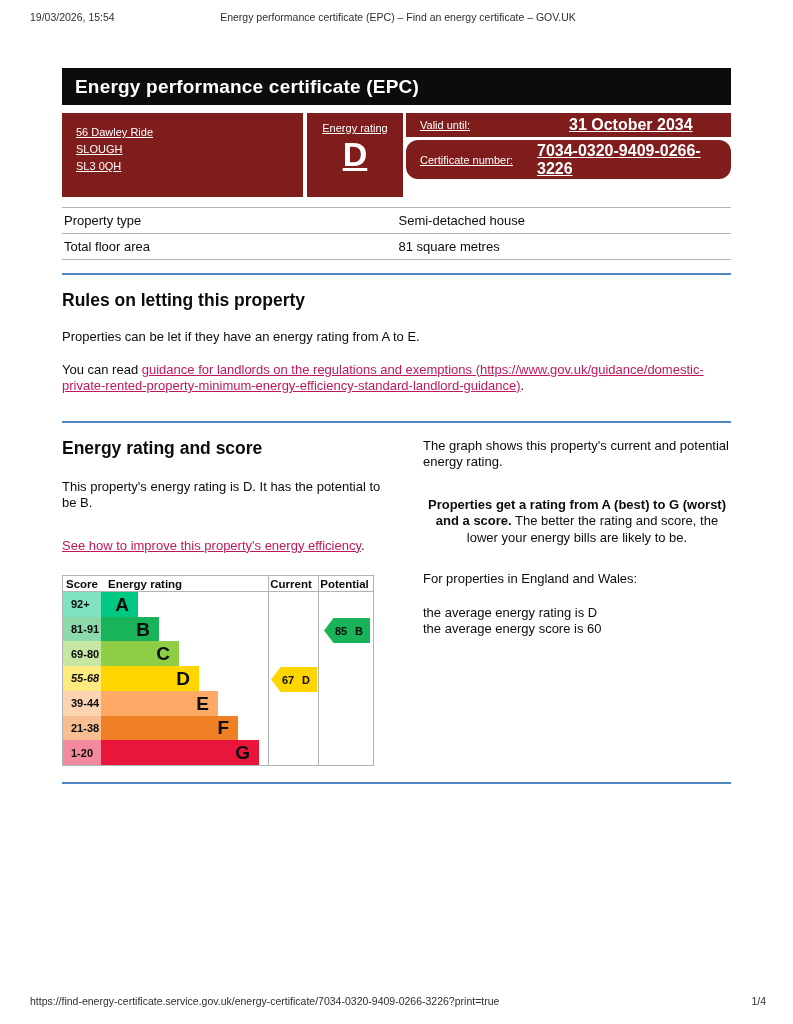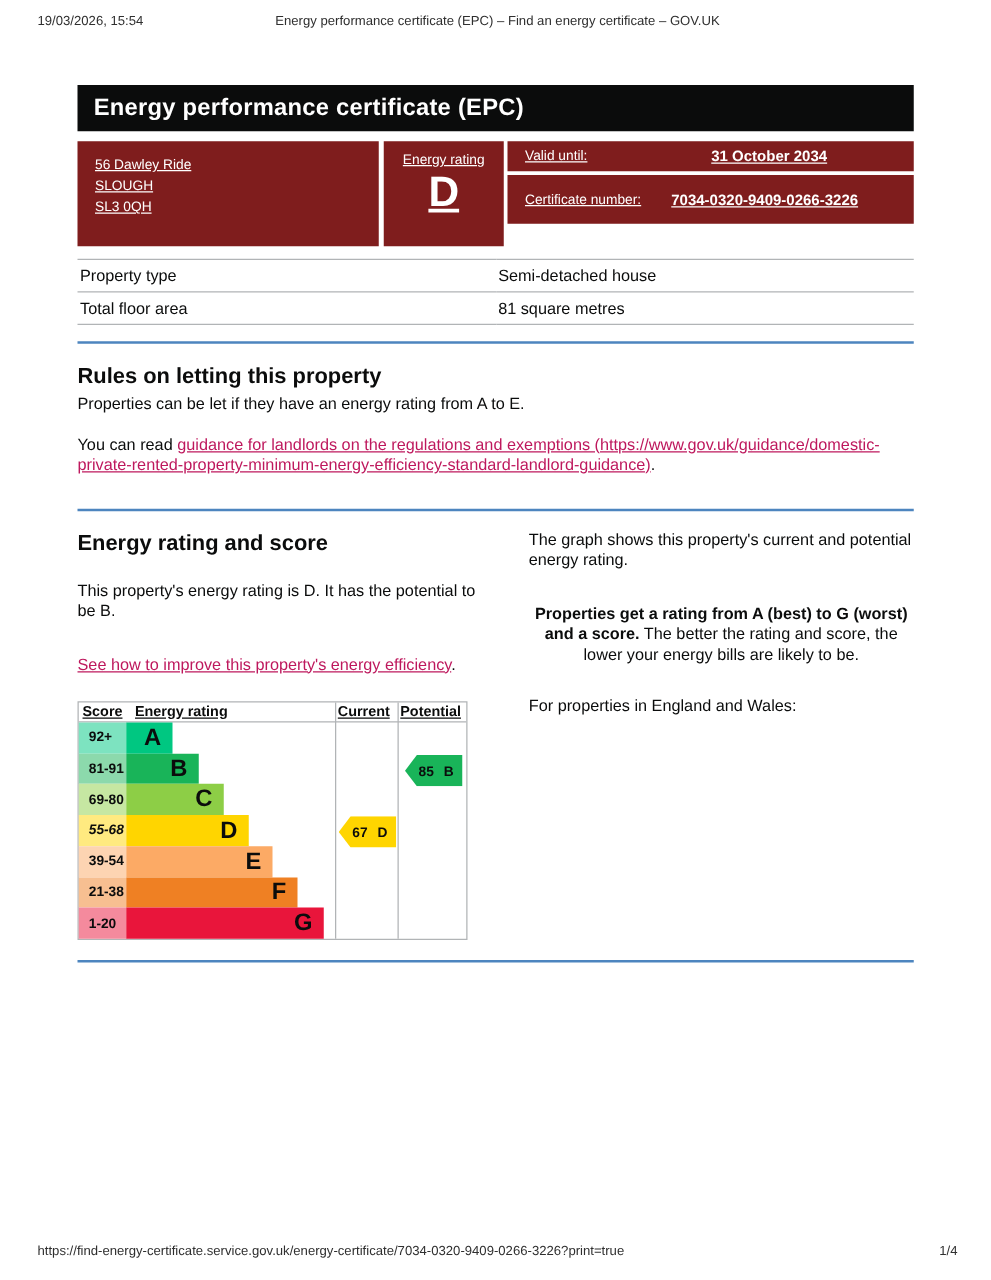--- a/index.html
+++ b/index.html
@@ -22,54 +22,54 @@
   
   .summary { margin-top:8px; display:flex; height:84px; }
   .blue { background:#7f1d1d; color:#fff;text-decoration:underline; }
   .addr-box { width:241px; padding:11px 10px 0 14px; font-size:11px; line-height:1.55; }
   .rating-box { width:96px; margin-left:4px; text-align:center; padding-top:9px; }
   .rating-box .rlabel { font-size:11px; }
   .rating-box .rletter { font-size:34px; font-weight:bold; line-height:1.1; margin-top:2px; }
   .right-stack { flex:1; margin-left:3px; display:flex; flex-direction:column; }
   .info-box { display:flex; align-items:center; padding-left:14px; }
   .info-box.valid { height:24px;gap:32px; }
-  .info-box.cert { height:39px; margin-top:3px; }
+  .info-box.cert { height:39px; margin-top:3px;border-radius:12px; }
   .info-box .ilabel { font-size:11px; width:117px; flex:none; }
-  .info-box .ivalue { font-size:12px; font-weight:bold; }
+  .info-box .ivalue { font-size:16px; font-weight:bold; }
 
   
   .ptable { margin-top:10px; width:100%; border-collapse:collapse; }
   .ptable td { border-top:1px solid #b1b4b6; font-size:13px; padding:5px 0 5px 2px; }
   .ptable tr:last-child td { border-bottom:1px solid #b1b4b6; }
   .ptable td.pval { width:50%; }
 
   .bluehr { height:2px; background:#4d85bf; border:0; }
   .hr1 { margin-top:13px; }
   .hr2 { margin-top:26px; }
   .hr3 { margin-top:16px; }
 
   h2.section { font-size:17.5px; font-weight:bold; }
   .letting-h2 { margin-top:15px; }
   p.body { font-size:13px; line-height:16.5px; }
-  .p-let1 { margin-top:4px; }
+  .p-let1 { margin-top:18px; }
   .p-let2 { margin-top:16px; }
   a.govlink { color:#be185d; text-decoration:underline; }
 
   .cols { margin-top:15px; display:flex; align-items:flex-start; }
   .col-left { width:330px; flex:none; }
   .col-right { margin-left:31px; flex:1; }
   .p-rate { margin-top:20px; }
   .p-improve { margin-top:26px; }
   .p-r2 { margin-top:26px;text-align:center; }
   .p-r3 { margin-top:25px; }
   .p-r4 { margin-top:17px; }
 
   
   .epc { position:relative; margin-top:21px; width:312px; border:1px solid #b1b4b6; background:#fff; }
-  .epc-header { display:flex; height:16px; border-bottom:1px solid #b1b4b6; font-size:11.5px; font-weight:bold; align-items:center;text-decoration:underline; }
+  .epc-header { display:flex; height:16px; border-bottom:1px solid #b1b4b6; font-size:11.5px; font-weight:bold; align-items:center; }
   .eh-score { width:38px; text-align:center; flex:none; }
   .eh-rating { flex:1; padding-left:7px; }
   .eh-current { width:50px; text-align:center; flex:none; }
   .eh-potential { width:57px; text-align:center; flex:none; }
   .epc-row { display:flex; height:24.71px; }
   .epc-score { width:38px; flex:none; font-size:11px; font-weight:bold; display:flex; align-items:center; padding-left:8px; }
   .epc-bar { display:flex; align-items:center; justify-content:flex-end; padding-right:9px; }
   .epc-letter { font-size:19px; font-weight:bold; color:#0b0c0c; line-height:1; }
   .vline { position:absolute; top:0; bottom:0; width:1px; background:#b1b4b6; }
   .vline.v1 { left:205px; }
@@ -168,21 +168,21 @@
                   <span class="epc-letter">C</span>
                 </div>
               </div>
               <div class="epc-row">
                 <div class="epc-score" style="background: rgb(255, 234, 128); font-style: italic;">55-68</div>
                 <div class="epc-bar" style="background: rgb(255, 213, 0); width: 98px;">
                   <span class="epc-letter">D</span>
                 </div>
               </div>
               <div class="epc-row">
-                <div class="epc-score" style="background: rgb(253, 212, 178);">39-54</div>
+                <div class="epc-score" style="background: rgb(253, 212, 178);">39-44</div>
                 <div class="epc-bar" style="background: rgb(252, 170, 101); width: 117px;">
                   <span class="epc-letter">E</span>
                 </div>
               </div>
               <div class="epc-row">
                 <div class="epc-score" style="background: rgb(247, 191, 145);">21-38</div>
                 <div class="epc-bar" style="background: rgb(239, 128, 35); width: 137px;">
                   <span class="epc-letter">F</span>
                 </div>
               </div>
@@ -206,20 +206,24 @@
             <text class="arrow-score" x="17" y="16.5" text-anchor="middle">85</text>
             <text class="arrow-letter" x="35" y="16.5" text-anchor="middle">B</text>
           </svg>
         </div>
       </div>
 
       <div class="col-right">
         <p class="body">The graph shows this property's current and potential energy rating.</p>
         <p class="body p-r2"><b>Properties get a rating from A (best) to G (worst) and a score.</b><span> The better the rating and score, the lower your energy bills are likely to be.</span></p>
         <p class="body p-r3">For properties in England and Wales:</p>
+        <p class="body p-r4">
+          <span>the average energy rating is D</span><br>
+          <span>the average energy score is 60</span>
+        </p>
       </div>
     </div>
 
     <div class="bluehr hr3"></div>
 
   </div>
 
   <div class="print-footer">
     <span>https://find-energy-certificate.service.gov.uk/energy-certificate/7034-0320-9409-0266-3226?print=true</span>
     <span class="pf-page">1/4</span>

